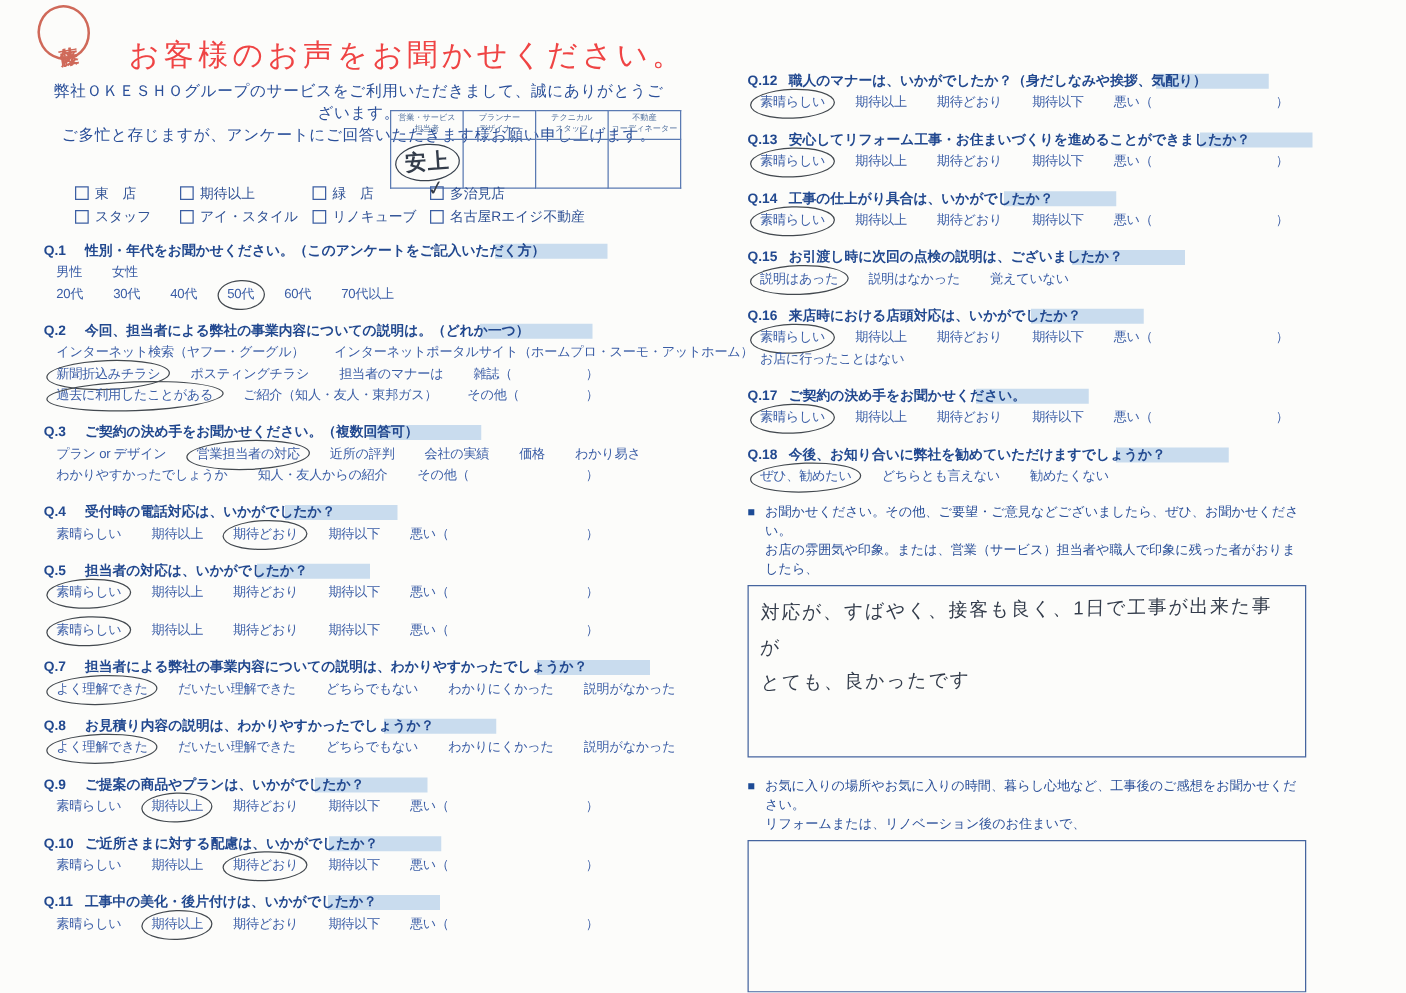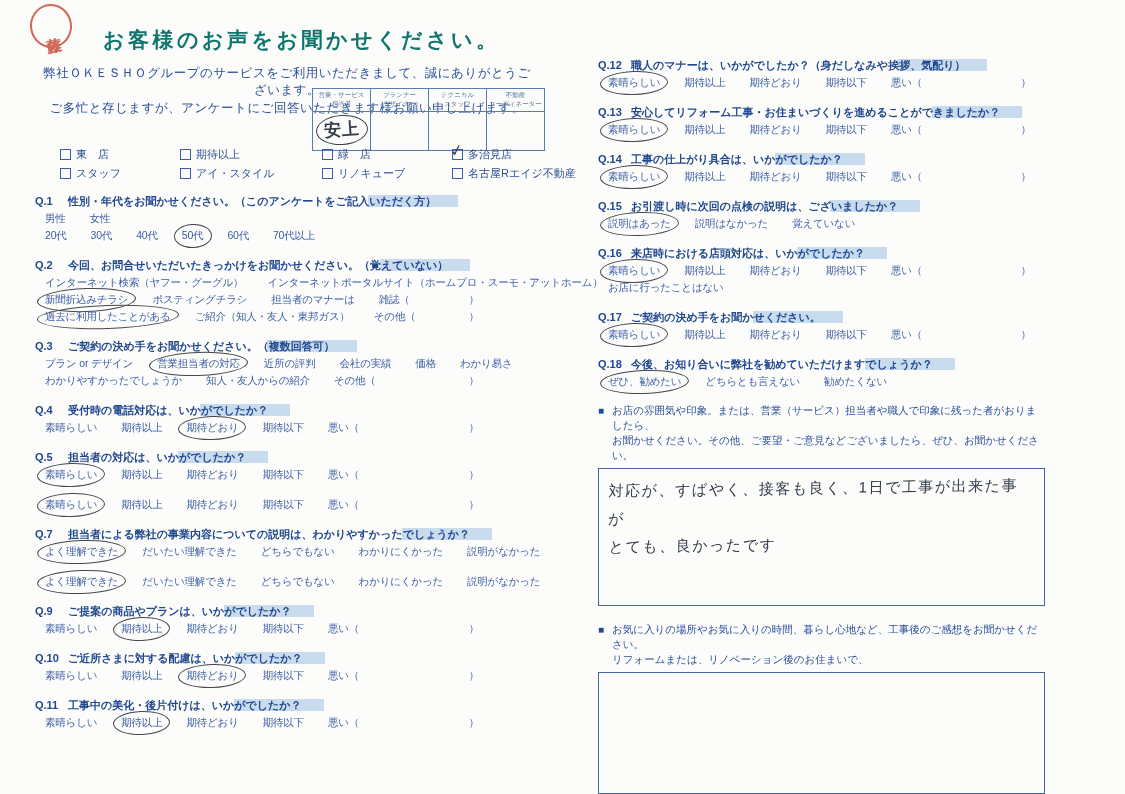--- a/index.html
+++ b/index.html
@@ -16,21 +16,21 @@
     border:2.5px solid #c8503e;border-radius:50%;
     display:flex;align-items:center;justify-content:center;
     transform:rotate(-10deg);opacity:.85;
   }
   .stamp span{
     writing-mode:vertical-rl;font-size:15px;font-weight:bold;
     color:#c8503e;letter-spacing:0;line-height:1;
   }
   .title{
     position:absolute;left:103px;top:12px;
-    font-size:21px;font-weight:bold;letter-spacing:3.5px;color:#0f766e;
+    font-size:24px;font-weight:normal;letter-spacing:3.5px;color:#ef4444;
   }
   .greet{
     position:absolute;left:42px;top:52px;width:490px;text-align:center;
     font-size:12.5px;line-height:17.5px;letter-spacing:.5px;color:#2a4f99;
   }
 
   
   .staff-table{position:absolute;left:312px;top:88px;border-collapse:collapse;}
   .staff-table th,.staff-table td{border:1px solid #5a7ab2;}
   .staff-table th{
@@ -40,41 +40,41 @@
   .staff-table td{height:36px;vertical-align:top;}
   .name-hand{
     display:inline-block;margin:2px 0 0 2px;
     font-size:17px;font-weight:bold;color:#333c4a;letter-spacing:1px;
     border:1.5px solid #39424e;border-radius:50%;padding:2px 7px 3px;
     transform:rotate(-4deg);
   }
 
   
   .stores{position:absolute;left:60px;top:147px;font-size:11px;color:#2e5094;}
-  .store-row{display:grid;grid-template-columns:84px 106px 94px auto;margin-bottom:4px;gap:36px;}
+  .store-row{display:grid;grid-template-columns:84px 106px 94px auto;margin-bottom:4px;}
   .store-item{display:flex;align-items:center;white-space:nowrap;}
   .cb{
     width:9px;height:9px;border:1.2px solid #3c5fa3;display:inline-block;
     margin-right:5px;position:relative;flex:0 0 auto;
   }
   .ck{
     position:absolute;left:-3px;top:-9px;font-size:16px;font-weight:bold;
     color:#323a47;transform:rotate(-10deg);
   }
 
   
   .col{position:absolute;}
   .col-left{left:35px;top:193px;width:512px;}
   .col-right{left:598px;top:57px;width:447px;}
 
   .q{margin-bottom:13px;}
   .q-head{font-weight:bold;font-size:11px;line-height:17px;color:#21488f;white-space:nowrap;}
   .q-num{display:inline-block;min-width:33px;}
   .q-title{
-    padding-right:22px;
+    padding-right:50px;
     background:linear-gradient(90deg,rgba(201,220,238,0) 0,rgba(201,220,238,0) calc(100% - 90px),#c9dcee calc(100% - 90px),#c9dcee 100%);
     background-size:100% 12px;background-position:0 70%;background-repeat:no-repeat;
   }
   .q-row{
     display:flex;align-items:center;font-size:10.5px;line-height:17px;
     color:#3a5da6;letter-spacing:-.2px;white-space:nowrap;padding-left:10px;
   }
   .opt{margin-right:24px;position:relative;}
   .opt:last-child{margin-right:0;}
   .opt.push{margin-left:auto;}
@@ -186,21 +186,21 @@
         <div class="q-row">
           <span class="opt">20代</span>
           <span class="opt">30代</span>
           <span class="opt">40代</span>
           <span class="opt circled">50代</span>
           <span class="opt">60代</span>
           <span class="opt">70代以上</span>
         </div>
       </div>
       <div class="q">
-        <div class="q-head"><span class="q-num">Q.2</span><span class="q-title">今回、お問合せいただいたきっかけをお聞かせください。（覚えていない）</span></div>
+        <div class="q-head"><span class="q-num">Q.2</span><span class="q-title">今回、担当者による弊社の事業内容についての説明は。（どれか一つ）</span></div>
         <div class="q-row">
           <span class="opt">インターネット検索（ヤフー・グーグル）</span>
           <span class="opt">インターネットポータルサイト（ホームプロ・スーモ・アットホーム）</span>
         </div>
         <div class="q-row">
           <span class="opt circled">新聞折込みチラシ</span>
           <span class="opt">ポスティングチラシ</span>
           <span class="opt">担当者のマナーは</span>
           <span class="opt">雑誌（</span>
           <span class="opt push">）</span>
@@ -265,20 +265,21 @@
         <div class="q-head"><span class="q-num">Q.7</span><span class="q-title">担当者による弊社の事業内容についての説明は、わかりやすかったでしょうか？</span></div>
         <div class="q-row">
           <span class="opt circled">よく理解できた</span>
           <span class="opt">だいたい理解できた</span>
           <span class="opt">どちらでもない</span>
           <span class="opt">わかりにくかった</span>
           <span class="opt">説明がなかった</span>
         </div>
       </div>
       <div class="q">
+        <div class="q-head"><span class="q-num">Q.8</span><span class="q-title">お見積り内容の説明は、わかりやすかったでしょうか？</span></div>
         <div class="q-row">
           <span class="opt circled">よく理解できた</span>
           <span class="opt">だいたい理解できた</span>
           <span class="opt">どちらでもない</span>
           <span class="opt">わかりにくかった</span>
           <span class="opt">説明がなかった</span>
         </div>
       </div>
       <div class="q">
         <div class="q-head"><span class="q-num">Q.9</span><span class="q-title">ご提案の商品やプランは、いかがでしたか？</span></div>
@@ -388,22 +389,22 @@
         <div class="q-row">
           <span class="opt circled">ぜひ、勧めたい</span>
           <span class="opt">どちらとも言えない</span>
           <span class="opt">勧めたくない</span>
         </div>
       </div>
       <div class="comment c1">
         <div class="c-label">
           <span class="c-marker">■</span>
           <div class="c-lines">
+            <div>お聞かせください。その他、ご要望・ご意見などございましたら、ぜひ、お聞かせください。</div>
             <div>お店の雰囲気や印象。または、営業（サービス）担当者や職人で印象に残った者がおりましたら、</div>
-            <div>お聞かせください。その他、ご要望・ご意見などございましたら、ぜひ、お聞かせください。</div>
           </div>
         </div>
         <div class="c-box">
           <div class="hw-line">対応が、すばやく、接客も良く、1日で工事が出来た事が</div>
           <div class="hw-line">とても、良かったです</div>
         </div>
       </div>
       <div class="comment c2">
         <div class="c-label">
           <span class="c-marker">■</span>

